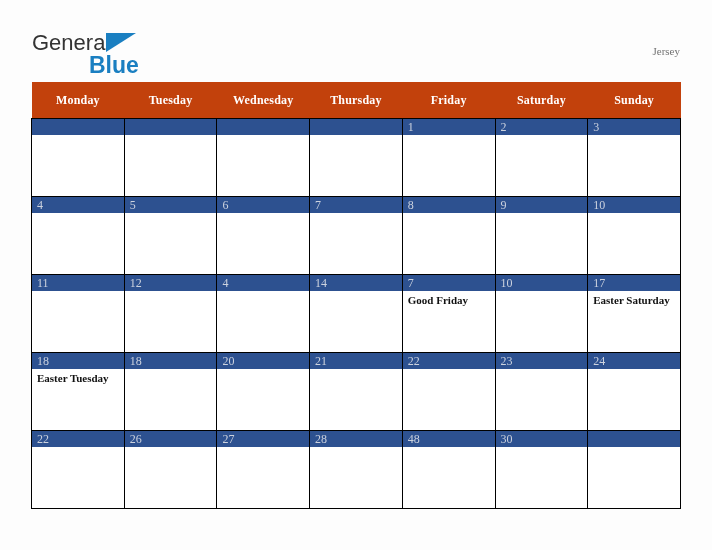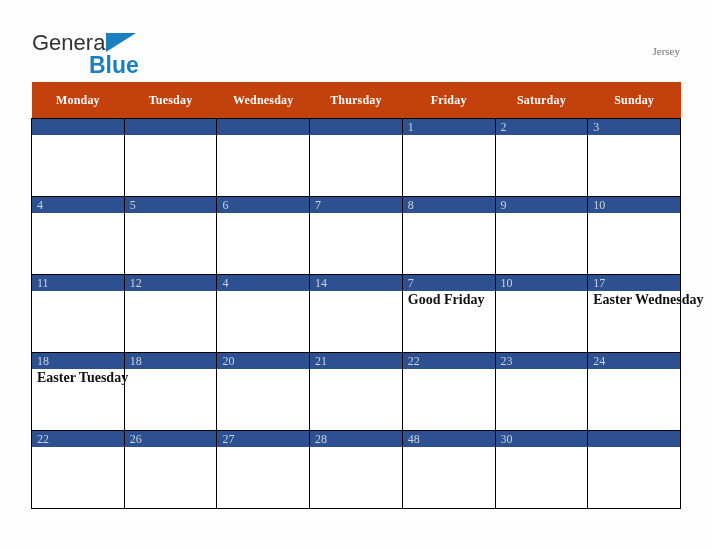--- a/index.html
+++ b/index.html
@@ -140,21 +140,21 @@
   .daybar.empty {
     color: transparent;
   }
 
   .events {
     padding: 3px 4px 0 5px;
     min-height: 55px;
   }
   .event {
     font-family: "Liberation Serif", serif;
-    font-size: 14px;
+    font-size: 11px;
     font-weight: bold;
     color: #111111;
     line-height: 12px;
     white-space: nowrap;
   }
 </style>
 </head>
 <body>
 
 <div class="page">
@@ -268,21 +268,21 @@
               <div class="event">Good Friday</div>
             </div>
           </td>
           <td>
             <div class="daybar">10</div>
             <div class="events"></div>
           </td>
           <td>
             <div class="daybar">17</div>
             <div class="events">
-              <div class="event">Easter Wednesday</div>
+              <div class="event">Easter Saturday</div>
             </div>
           </td>
         </tr>
         <tr class="week">
           <td>
             <div class="daybar">18</div>
             <div class="events">
               <div class="event">Easter Tuesday</div>
             </div>
           </td>

